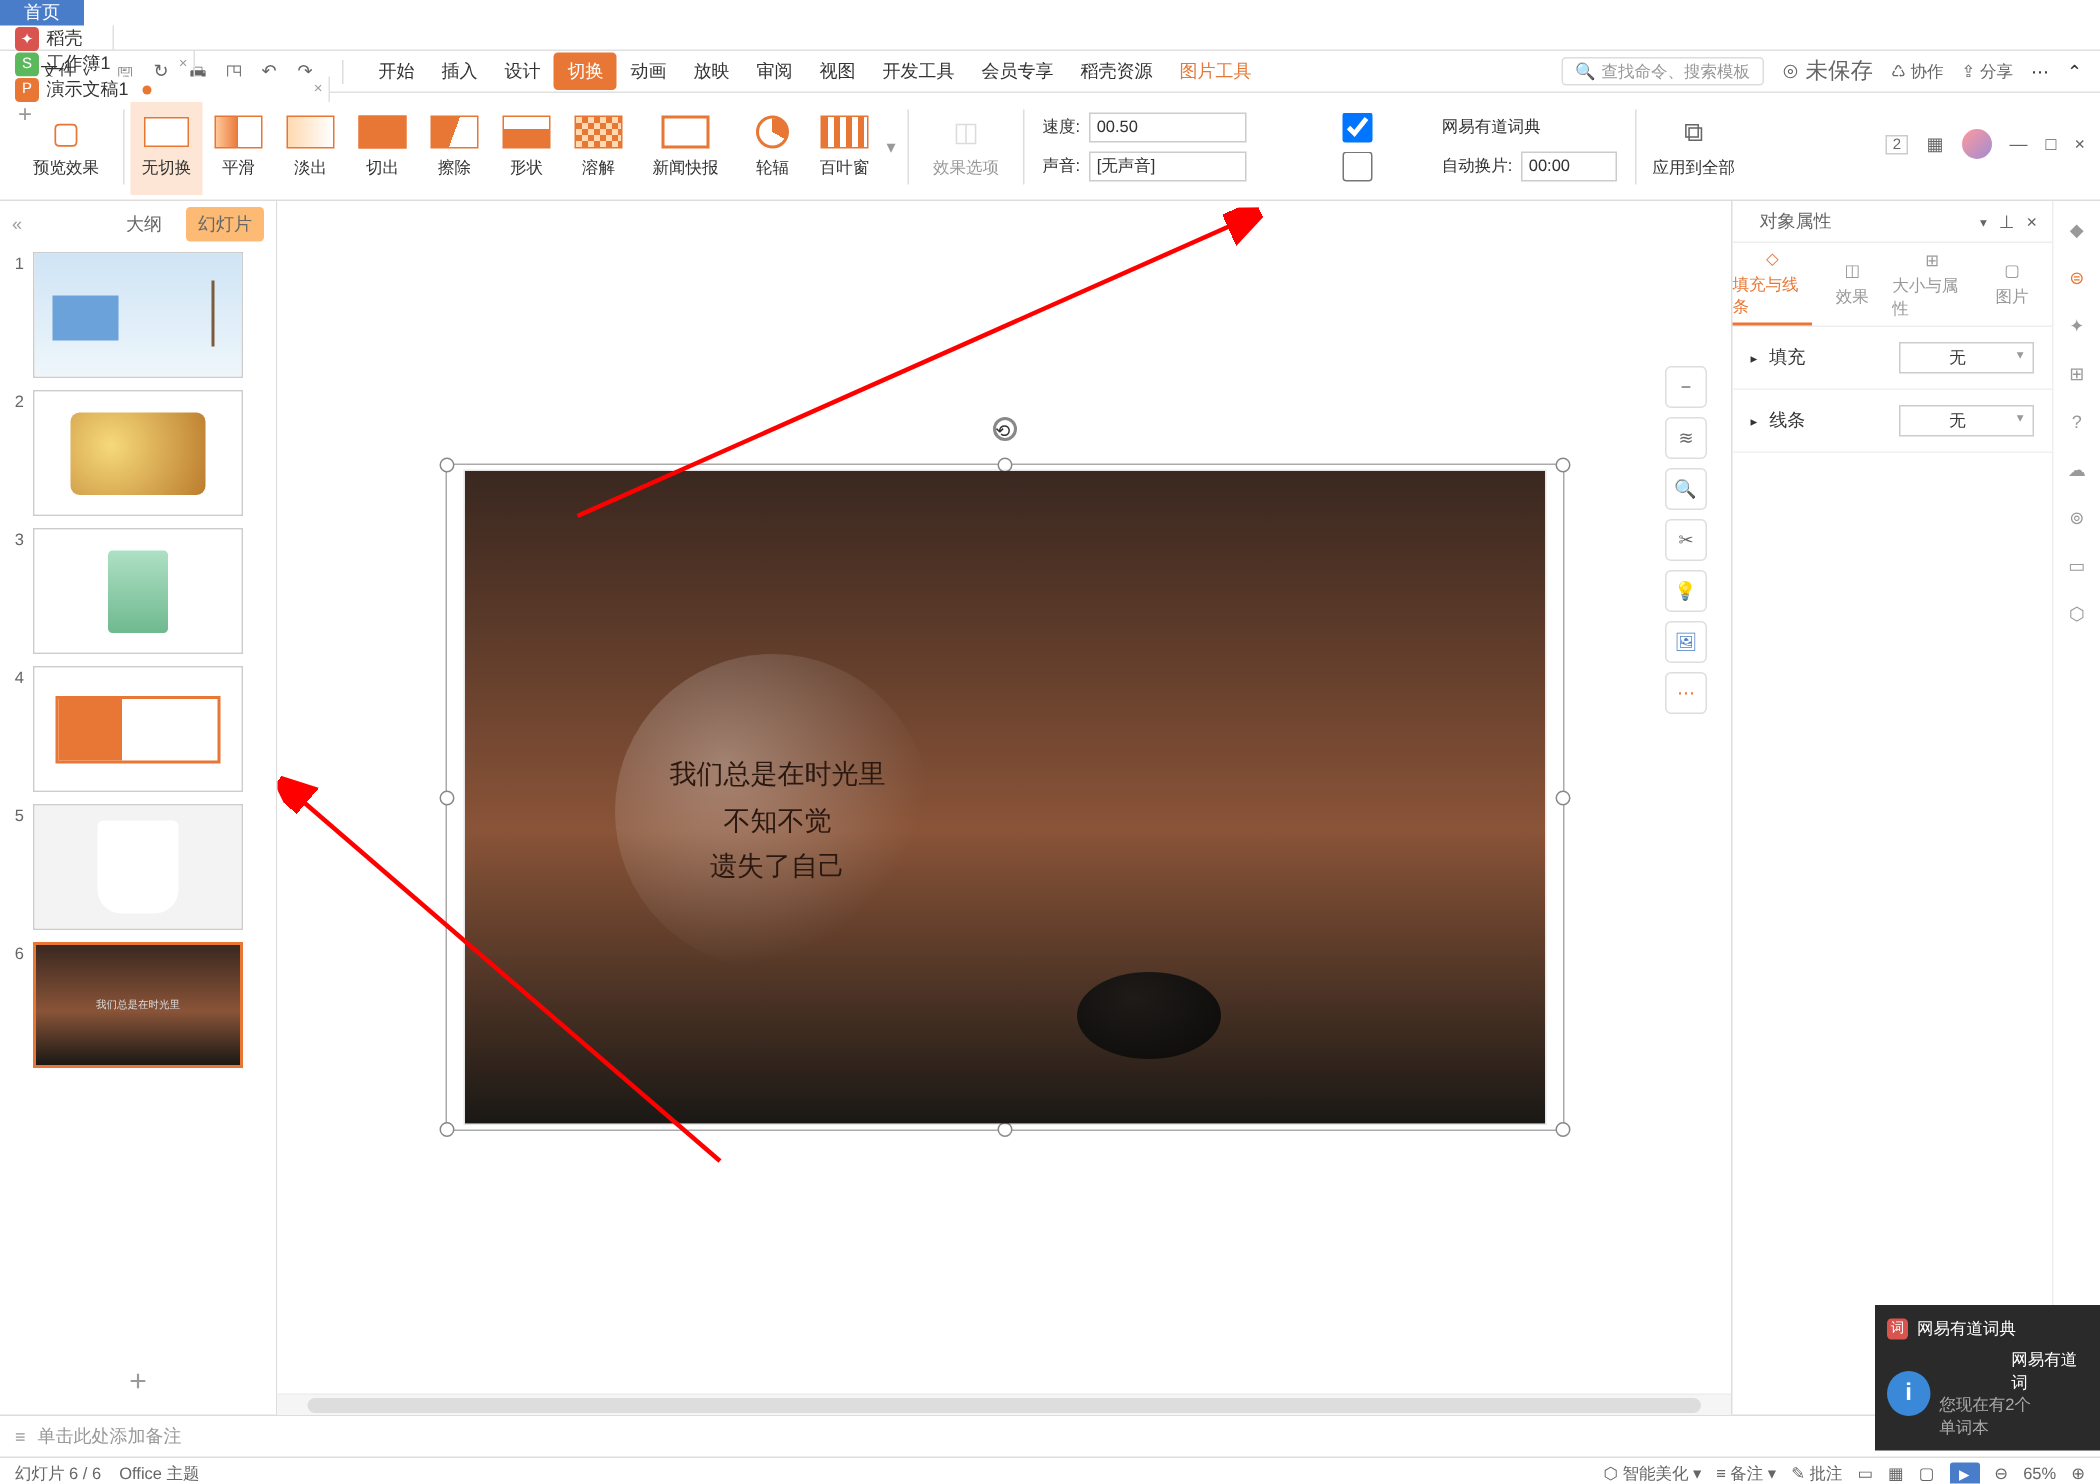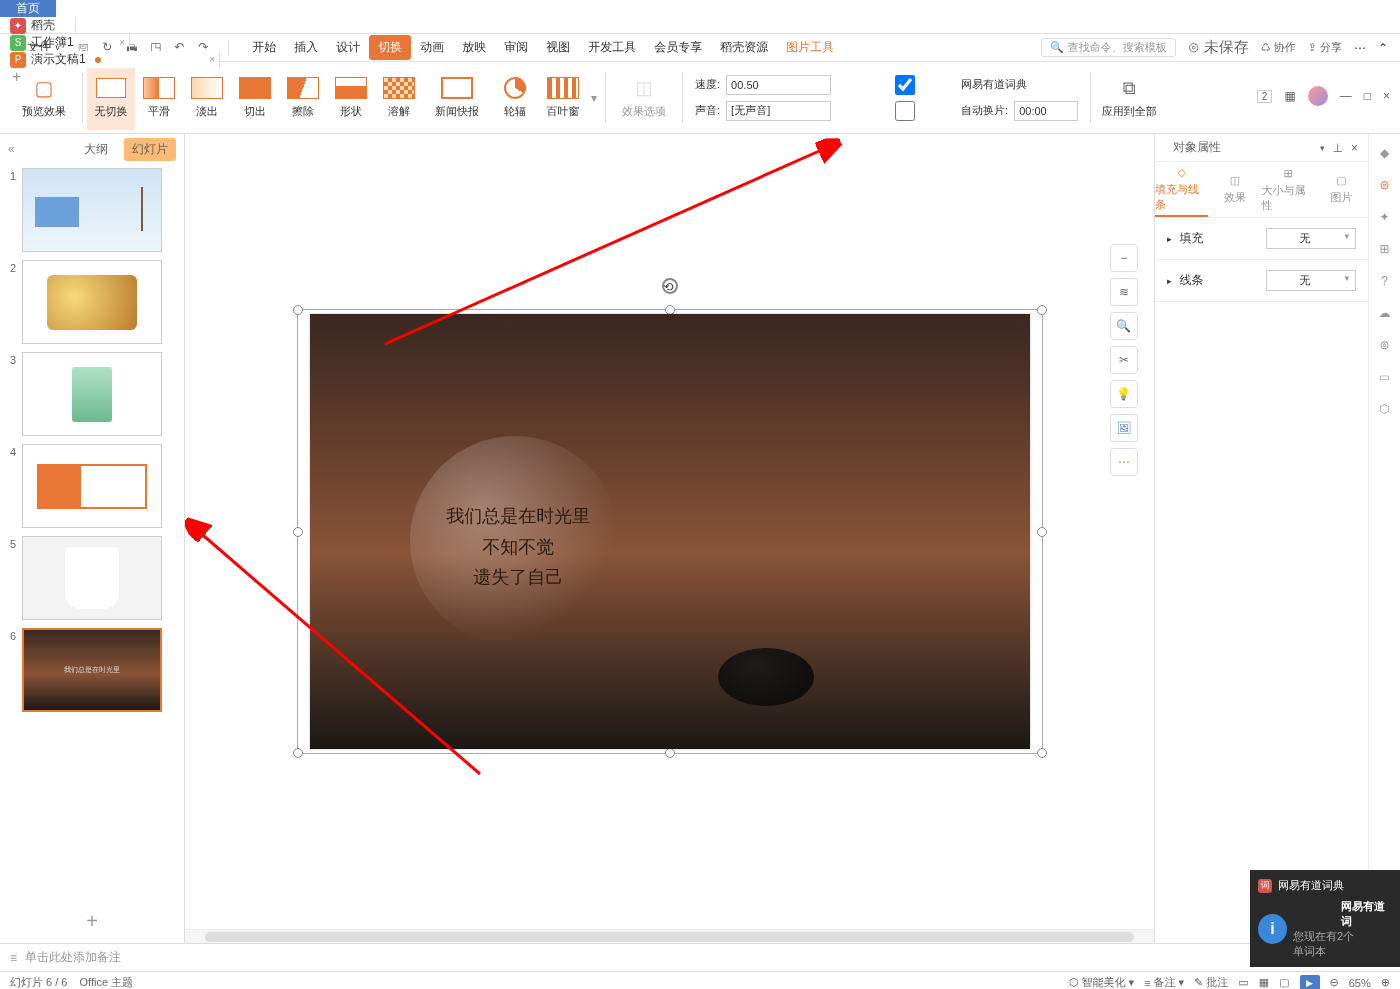--- a/index.html
+++ b/index.html
@@ -487,18 +487,18 @@
 </div>
 
 <div class="popup">
   <div class="popup-title">
       <span class="popup-badge">词</span>
       <span>网易有道词典</span>
     </div>
   <div class="popup-body">
     <div class="popup-circle">i</div>
     <div style="font-size:11px;">
-      <div style="font-weight:bold;padding-left:48px;">网易有道词</div>
+      <div style="font-weight:normal;padding-left:48px;">网易有道词</div>
       <div style="color:#aaa;">您现在有2个</div>
       <div style="color:#aaa;">单词本</div>
     </div>
   </div>
 </div>
 
 </body></html>

